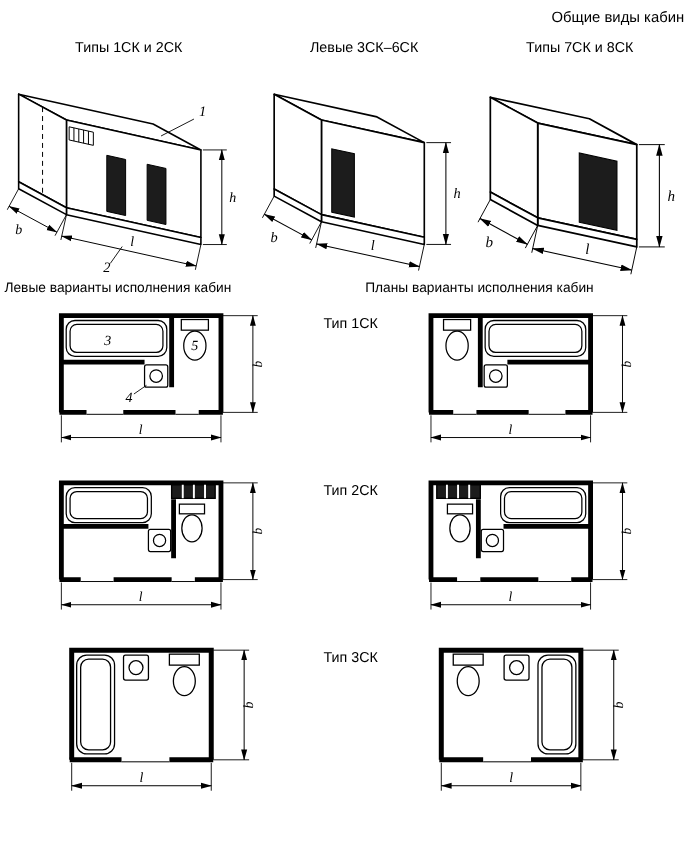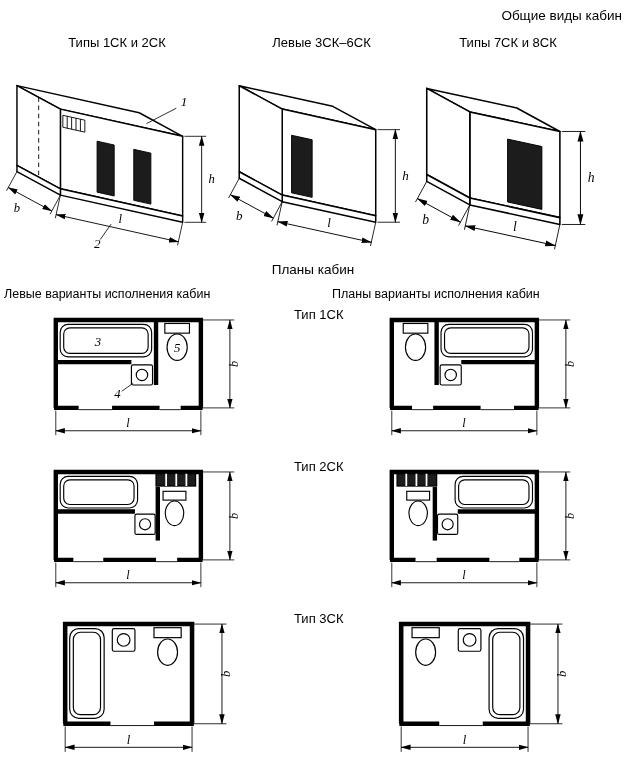--- a/index.html
+++ b/index.html
@@ -1,40 +1,40 @@
 <!DOCTYPE html>
 <html><head>
 <meta charset="utf-8">
 <style>
   *{margin:0;padding:0;box-sizing:border-box}
   html,body{background:#fff}
   body{width:626px;height:771px;font-family:"Liberation Sans",sans-serif;color:#000;overflow:hidden}
   .page{padding:8px 4px 0}
   .main-title{text-align:right;font-size:13.5px;margin-bottom:12px}
-  .iso-row{display:flex;justify-content:flex-start;align-items:flex-start;padding:0 2px}
+  .iso-row{display:flex;justify-content:space-between;align-items:flex-start;padding:0 2px}
   .iso-fig{display:flex;flex-direction:column;align-items:center}
   .iso-label{font-size:13px;margin-bottom:3px;white-space:nowrap}
   svg{display:block}
   
   .solid polygon{fill:#fff;stroke:#000;stroke-width:1.6;stroke-linejoin:round}
   .door{fill:#1c1c1c;stroke:#000;stroke-width:1}
   .dash{stroke:#000;stroke-width:1;stroke-dasharray:5 4;fill:none}
   .thin{stroke:#000;stroke-width:1;fill:none}
   .ext,.ldr{stroke:#000;stroke-width:.9;fill:none}
   .dim-line{stroke:#000;stroke-width:1;fill:none;marker-start:url(#arr);marker-end:url(#arr)}
   .dim{font-family:"Liberation Serif",serif;font-style:italic;font-size:14px;fill:#000}
   .co{font-family:"Liberation Serif",serif;font-style:italic;font-size:14.5px;fill:#000}
   .wall{stroke:#000;stroke-width:5;fill:none}
   .fix{fill:#fff;stroke:#000;stroke-width:1.3}
   
   .plans-title{text-align:center;font-size:13.5px;margin:8px 0 10px}
   .variants-row{display:grid;grid-template-columns:290px 1fr 290px;margin-bottom:2px}
   .variants-row span{font-size:12.5px;white-space:nowrap}
   .plan-row{display:grid;grid-template-columns:290px 46px 290px;align-items:start;margin-bottom:10px}
-  .type-label{font-size:13px;text-align:right;white-space:nowrap;margin-top:4px}
+  .type-label{font-size:13px;text-align:right;white-space:nowrap;margin-top:16px}
   .plan-cell{display:flex;justify-content:center;margin-top:8px}
 </style>
 </head>
 <body>
 
 <svg width="0" height="0" style="position:absolute" aria-hidden="true">
   <defs>
     <marker id="arr" viewBox="0 0 12 8" refX="11.3" refY="4" markerWidth="11" markerHeight="7.4" orient="auto-start-reverse" markerUnits="userSpaceOnUse">
       <path d="M12,4 L0,0.7 L0,7.3 Z" fill="#000"></path>
     </marker>
@@ -179,21 +179,20 @@
         <path class="dim-line" d="M2.4,148.6 L46.4,172.6"></path>
         <text class="dim" x="11" y="175" text-anchor="middle">b</text>
         <path class="ext" d="M56,155 L50.5,180.4 M148,175 L142.5,200.4"></path>
         <path class="dim-line" d="M51.3,176.5 L143.3,196.5"></path>
         <text class="dim" x="102" y="182" text-anchor="middle">l</text>
       </svg>
     </figure>
 
   </div>
 
-  <div class="plans-title">Планы кабин</div>
 
   <div class="variants-row">
     <span>Левые варианты исполнения кабин</span>
     <span></span>
     <span>Планы варианты исполнения кабин</span>
   </div>
 
   <div class="plan-row">
     <div class="plan-cell">
       <svg viewBox="0 0 232 152" width="204" height="134">

